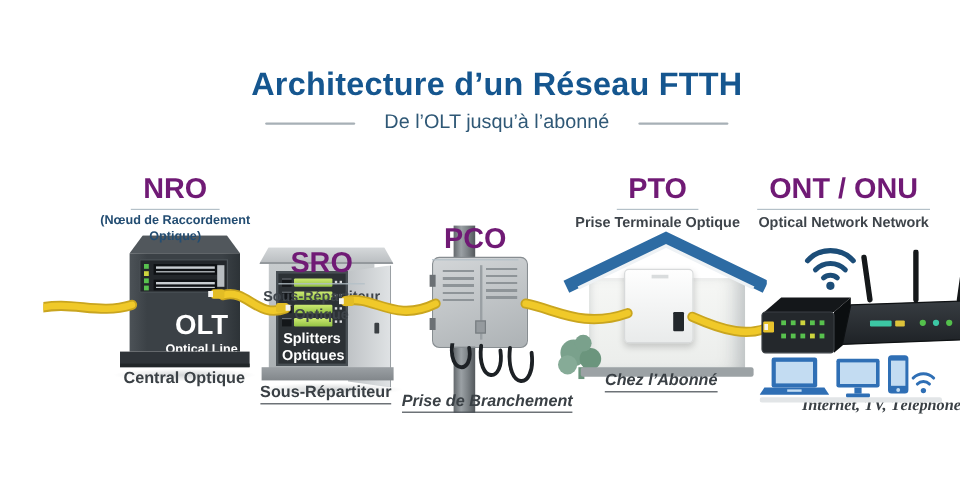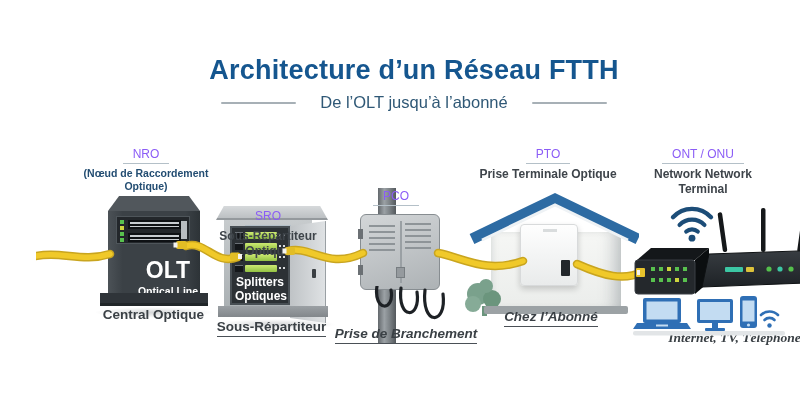--- a/index.html
+++ b/index.html
@@ -13,21 +13,21 @@
   .subtitle-line { width:75px; height:2px; background:#a7b0b6; border-radius:1px; }
   .subtitle { font-size:16.5px; color:#2f5876; }
 
   
   .stage-head { position:absolute; top:144px; text-align:center; z-index:2; }
   .stage-head.nro { left:30px;  width:160px; }
   .stage-head.sro { left:167px; width:130px; }
   .stage-head.pco { left:275px; width:170px; }
   .stage-head.pto { left:437px; width:150px; }
   .stage-head.ont { left:592px; width:150px; }
-  .acronym { display:inline-block; font-size:12px; font-weight:normal; color:#8b5cf6;
+  .acronym { display:inline-block; font-size:24px; font-weight:bold; color:#701a75;
              border-bottom:1.5px solid #b4c0c8; padding:0 10px 2px; }
   .stage-desc { margin-top:3px; font-size:12px; font-weight:bold; color:#3e444a; line-height:1.25; }
   .stage-head.nro .stage-desc { font-size:10.5px; color:#234d72; }
 
   
   .caption { position:absolute; text-align:center; font-size:13.5px; font-weight:bold; color:#3a4045; z-index:2; }
   .caption .u { border-bottom:1.5px solid #4a5056; padding-bottom:2px; }
   .caption.it { font-style:italic; }
   .cap1 { left:45px;  top:307px; width:145px; }
   .cap2 { left:163px; top:319px; width:145px; }
@@ -131,21 +131,21 @@
   </div>
   <div class="stage-head pco">
     <span class="acronym">PCO</span>
   </div>
   <div class="stage-head pto">
     <span class="acronym">PTO</span>
     <div class="stage-desc">Prise Terminale Optique</div>
   </div>
   <div class="stage-head ont">
     <span class="acronym">ONT / ONU</span>
-    <div class="stage-desc">Network Network Terminal</div>
+    <div class="stage-desc">Optical Network Network</div>
   </div>
 
   <div class="equip olt">
     <div class="olt-top"></div>
     <div class="olt-body">
       <div class="olt-rack">
         <span class="olt-led" style="top:3px;  background:#58c14e;"></span>
         <span class="olt-led" style="top:9px;  background:#cdd53e;"></span>
         <span class="olt-led" style="top:15px; background:#58c14e;"></span>
         <span class="olt-led" style="top:21px; background:#58c14e;"></span>

